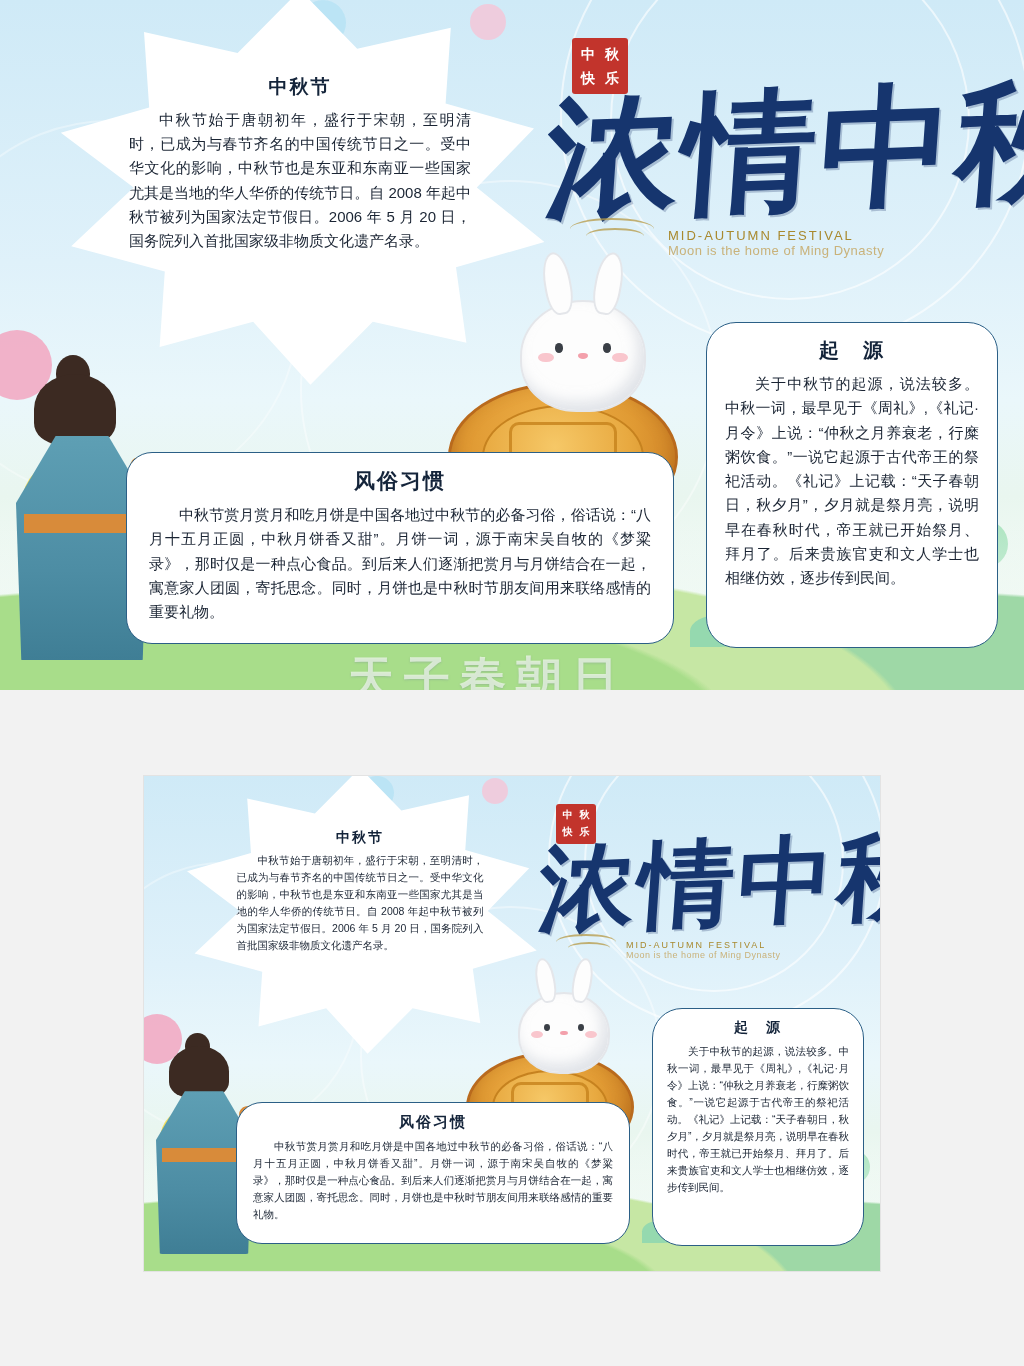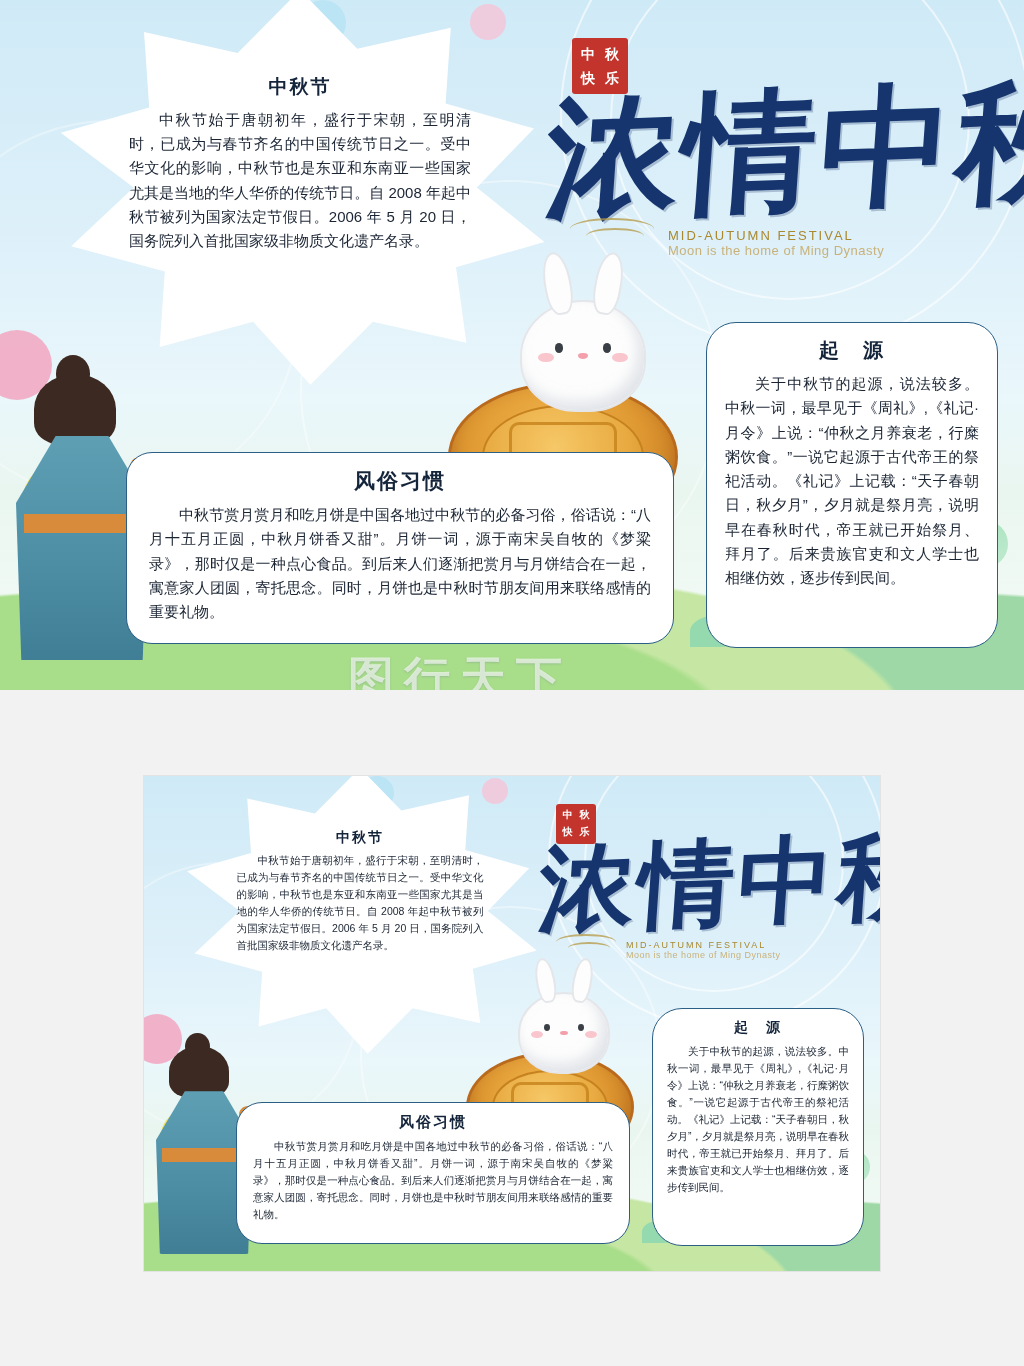--- a/index.html
+++ b/index.html
@@ -345,21 +345,21 @@
       </div>
     </div>
 
     <div class="roundcard cloudy" style="left:706px; top:322px; width:292px; height:326px;">
       <div style="padding:14px 18px 10px 18px;">
         <div class="card-title" style="font-size:20px; margin-bottom:8px;">起　源</div>
         <div class="card-body indent" style="font-size:15px;">关于中秋节的起源，说法较多。中秋一词，最早见于《周礼》,《礼记·月令》上说：“仲秋之月养衰老，行糜粥饮食。”一说它起源于古代帝王的祭祀活动。《礼记》上记载：“天子春朝日，秋夕月”，夕月就是祭月亮，说明早在春秋时代，帝王就已开始祭月、拜月了。后来贵族官吏和文人学士也相继仿效，逐步传到民间。</div>
       </div>
     </div>
 
-    <div class="watermark" style="left:348px; top:648px; font-size:46px;">图行天下</div>
+    <div class="watermark" style="left:348px; top:648px; font-size:46px;">天子春朝日</div>
   </div>
 
   <div id="preview-band">
     <div class="poster" id="poster-bottom">
 
       <div class="sky-swirl" style="left:404px; top:-86px; width:338px; height:338px;"></div>
       <div class="sky-swirl" style="left:440px; top:-44px; width:260px; height:260px;"></div>
       <div class="sky-swirl" style="left:216px; top:130px; width:302px; height:302px; opacity:.55;"></div>
       <div class="sky-swirl" style="left:-58px; top:86px; width:274px; height:274px; opacity:.45;"></div>
 

